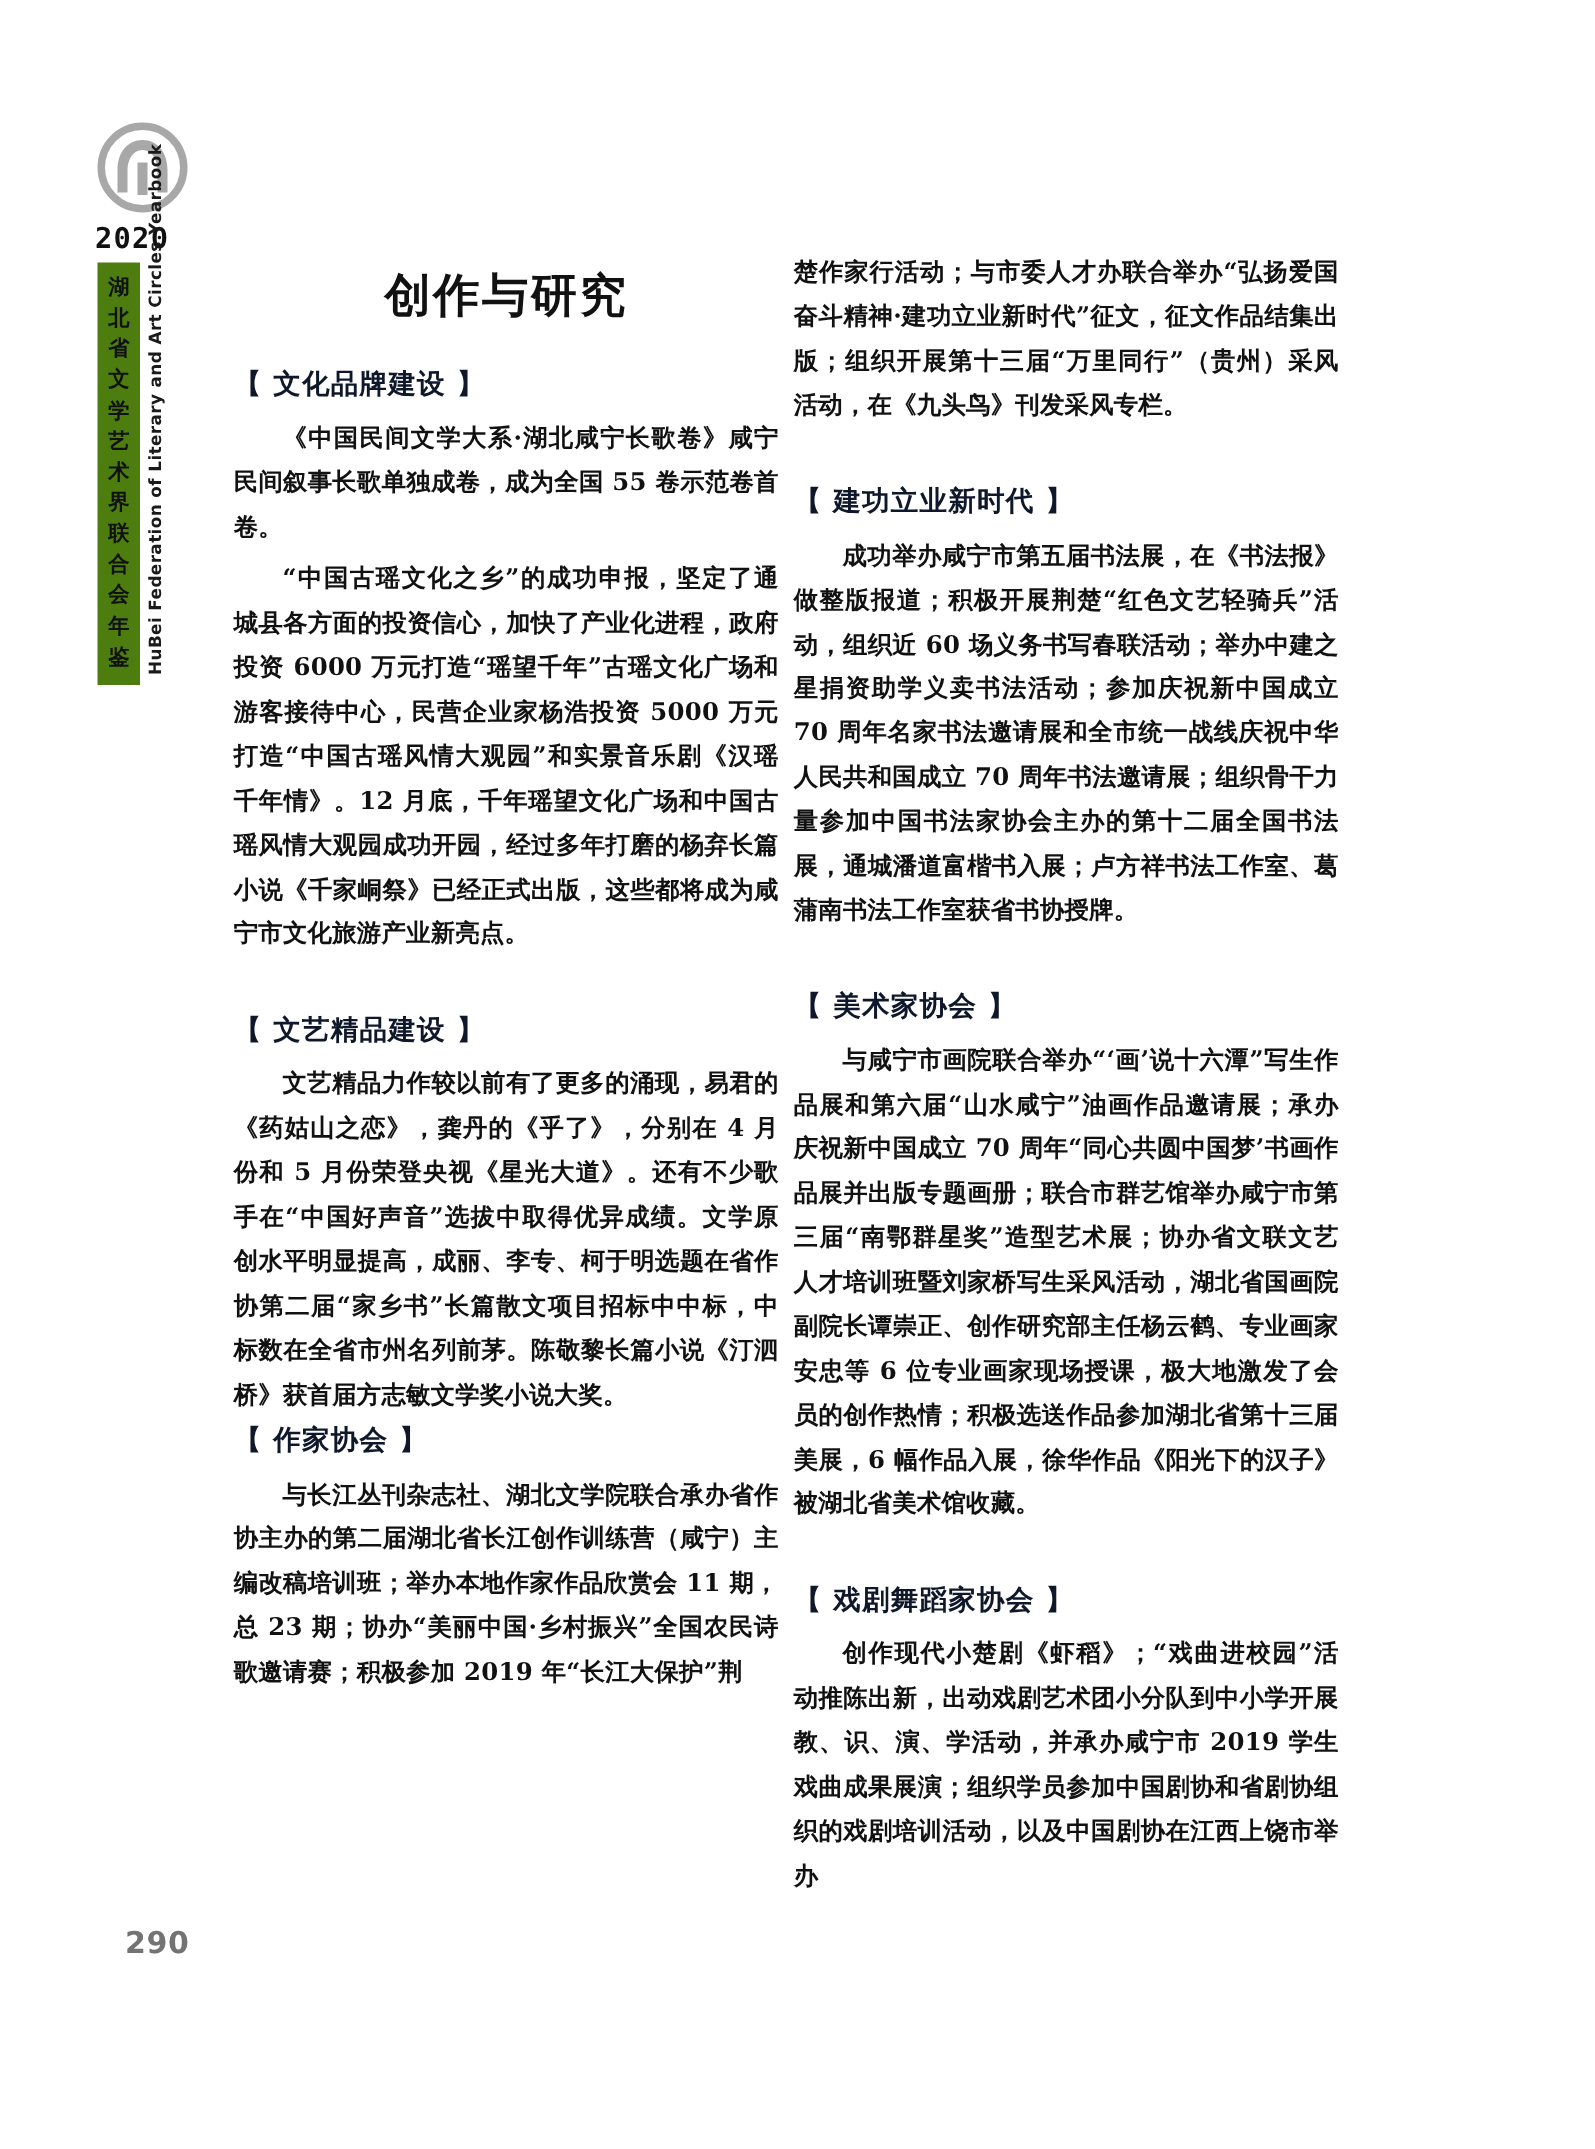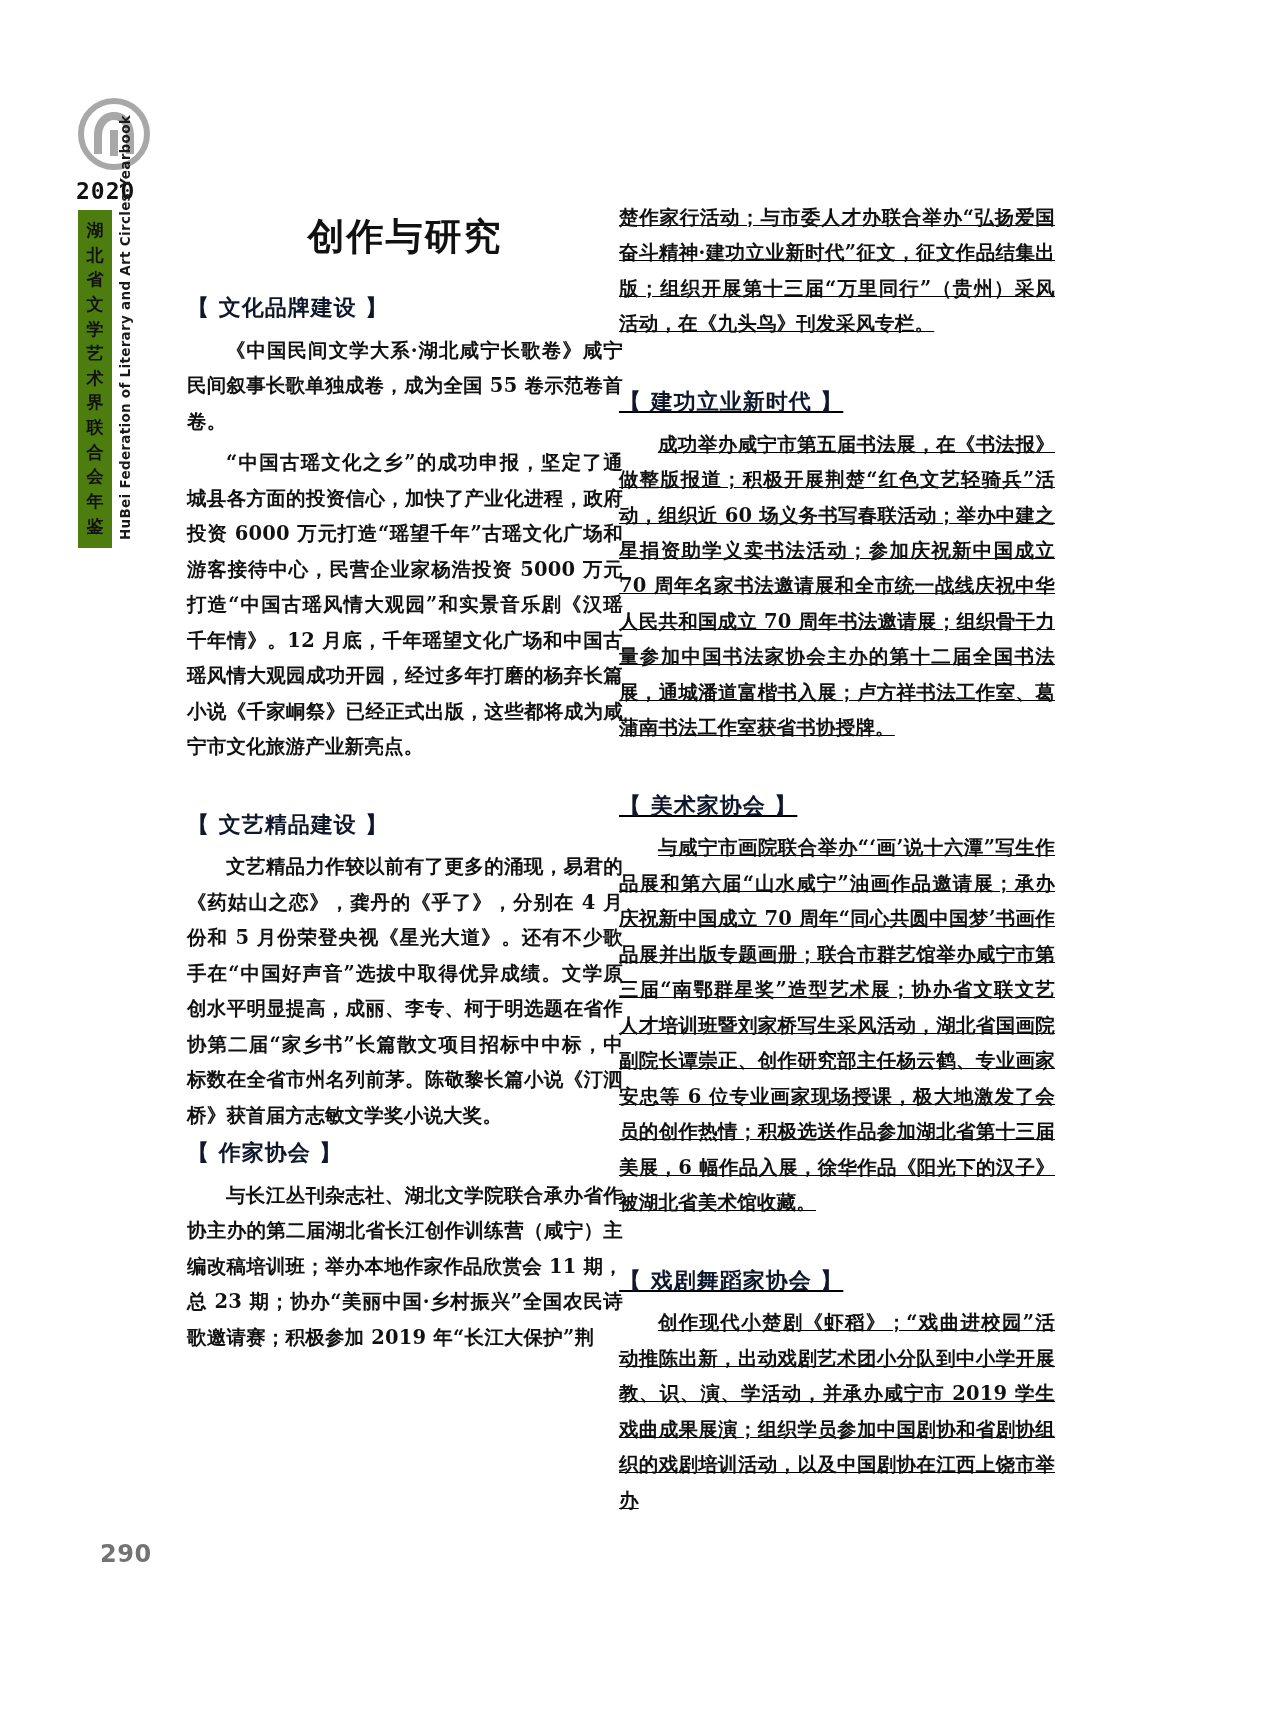--- a/index.html
+++ b/index.html
@@ -91,21 +91,21 @@
   }
 
   
   .column {
     position: absolute;
     top: 200px;
     width: 436px;
     margin-left: 35px;
   }
   #col-left  { left: 152px; }
-  #col-right { left: 584px; text-decoration: underline; }
+  #col-right { left: 600px; }
 
   .chapter-title {
     font-family: "DejaVu Sans", "Liberation Sans", sans-serif;
     font-weight: bold;
     font-size: 37px;
     line-height: 1.25;
     color: #111111;
     text-align: center;
     letter-spacing: 2px;
     margin: 14px 0 34px 0;

